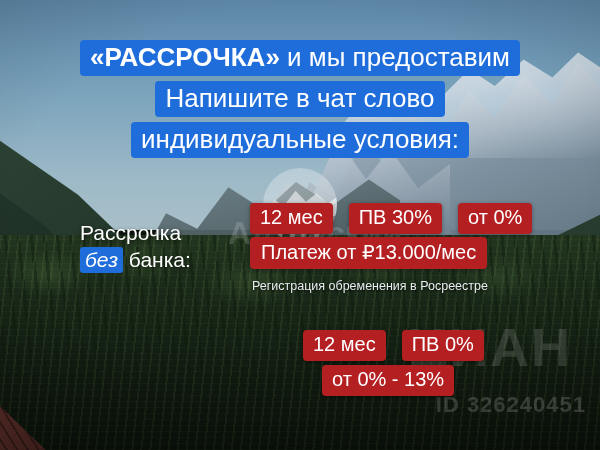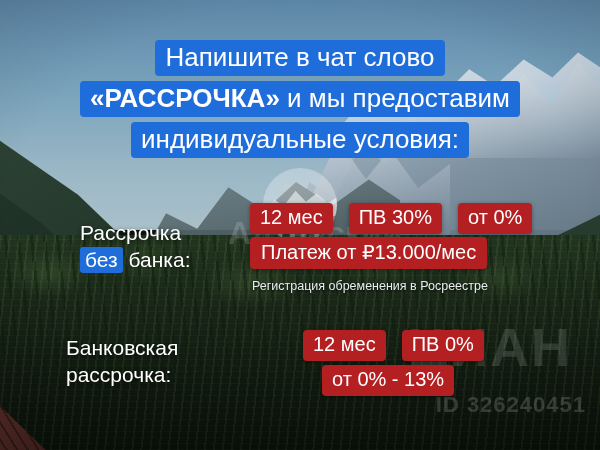--- a/index.html
+++ b/index.html
@@ -173,20 +173,21 @@
     font-weight:400;
     text-align:left;
     text-shadow:0 1px 4px rgba(0,0,0,.55);
     white-space:nowrap;
   }
   .label-left .hl-blue{
     background:#1f6ddb;
     border-radius:3px;
     padding:1px 5px 2px 5px;
     text-shadow:none;
+    font-style:italic;
   }
   #label-no-bank{left:73px;top:220px;padding-left:7px;}
   #label-bank{left:66px;top:335px;}
 
   .badge-row{position:absolute;display:flex;gap:16px;align-items:center;}
   .badge{
     background:#b41f22;
     color:#ffffff;
     font-size:20px;font-weight:400;
     padding:3px 10px 5px 10px;
@@ -239,25 +240,25 @@
       <i style="left:30px;border-bottom-width:20px"></i>
         <i style="left:42px;border-bottom-width:26px"></i>
       <i style="left:55px;border-bottom-width:22px"></i>
     </div>
   </div>
   <div class="wm-word">Алтайский</div>
   <div class="wm-brand">ЦИАН</div>
   <div class="wm-id">ID 326240451</div>
 
   <div class="headline">
+    <div class="hl-line l2">
+      <span class="hl-box"><span class="bold">«РАССРОЧКА»</span><span> и мы предоставим</span></span>
+    </div>
     <div class="hl-line l1">
       <span class="hl-box">Напишите в чат слово</span>
-    </div>
-    <div class="hl-line l2">
-      <span class="hl-box"><span class="bold">«РАССРОЧКА»</span><span> и мы предоставим</span></span>
     </div>
     <div class="hl-line l3">
       <span class="hl-box">индивидуальные условия:</span>
     </div>
   </div>
 
   <div class="label-left" id="label-no-bank">
     <span>Рассрочка</span><br>
     <span class="hl-blue">без</span><span> банка:</span>
   </div>
@@ -267,24 +268,20 @@
     <span class="badge">ПВ 30%</span>
     <span class="badge">от 0%</span>
   </div>
 
   <div class="badge-row" id="row-nobank-2">
     <span class="badge wide">Платеж от ₽13.000/мес</span>
   </div>
 
   <div class="note">Регистрация обременения в Росреестре</div>
 
-  <div class="label-left" id="label-bank">
-    <span>Банковская</span><br>
-    <span>рассрочка:</span>
-  </div>
 
   <div class="badge-row" id="row-bank-1">
     <span class="badge">12 мес</span>
     <span class="badge">ПВ 0%</span>
   </div>
 
   <div class="badge-row" id="row-bank-2">
     <span class="badge">от 0% - 13%</span>
   </div>
 

